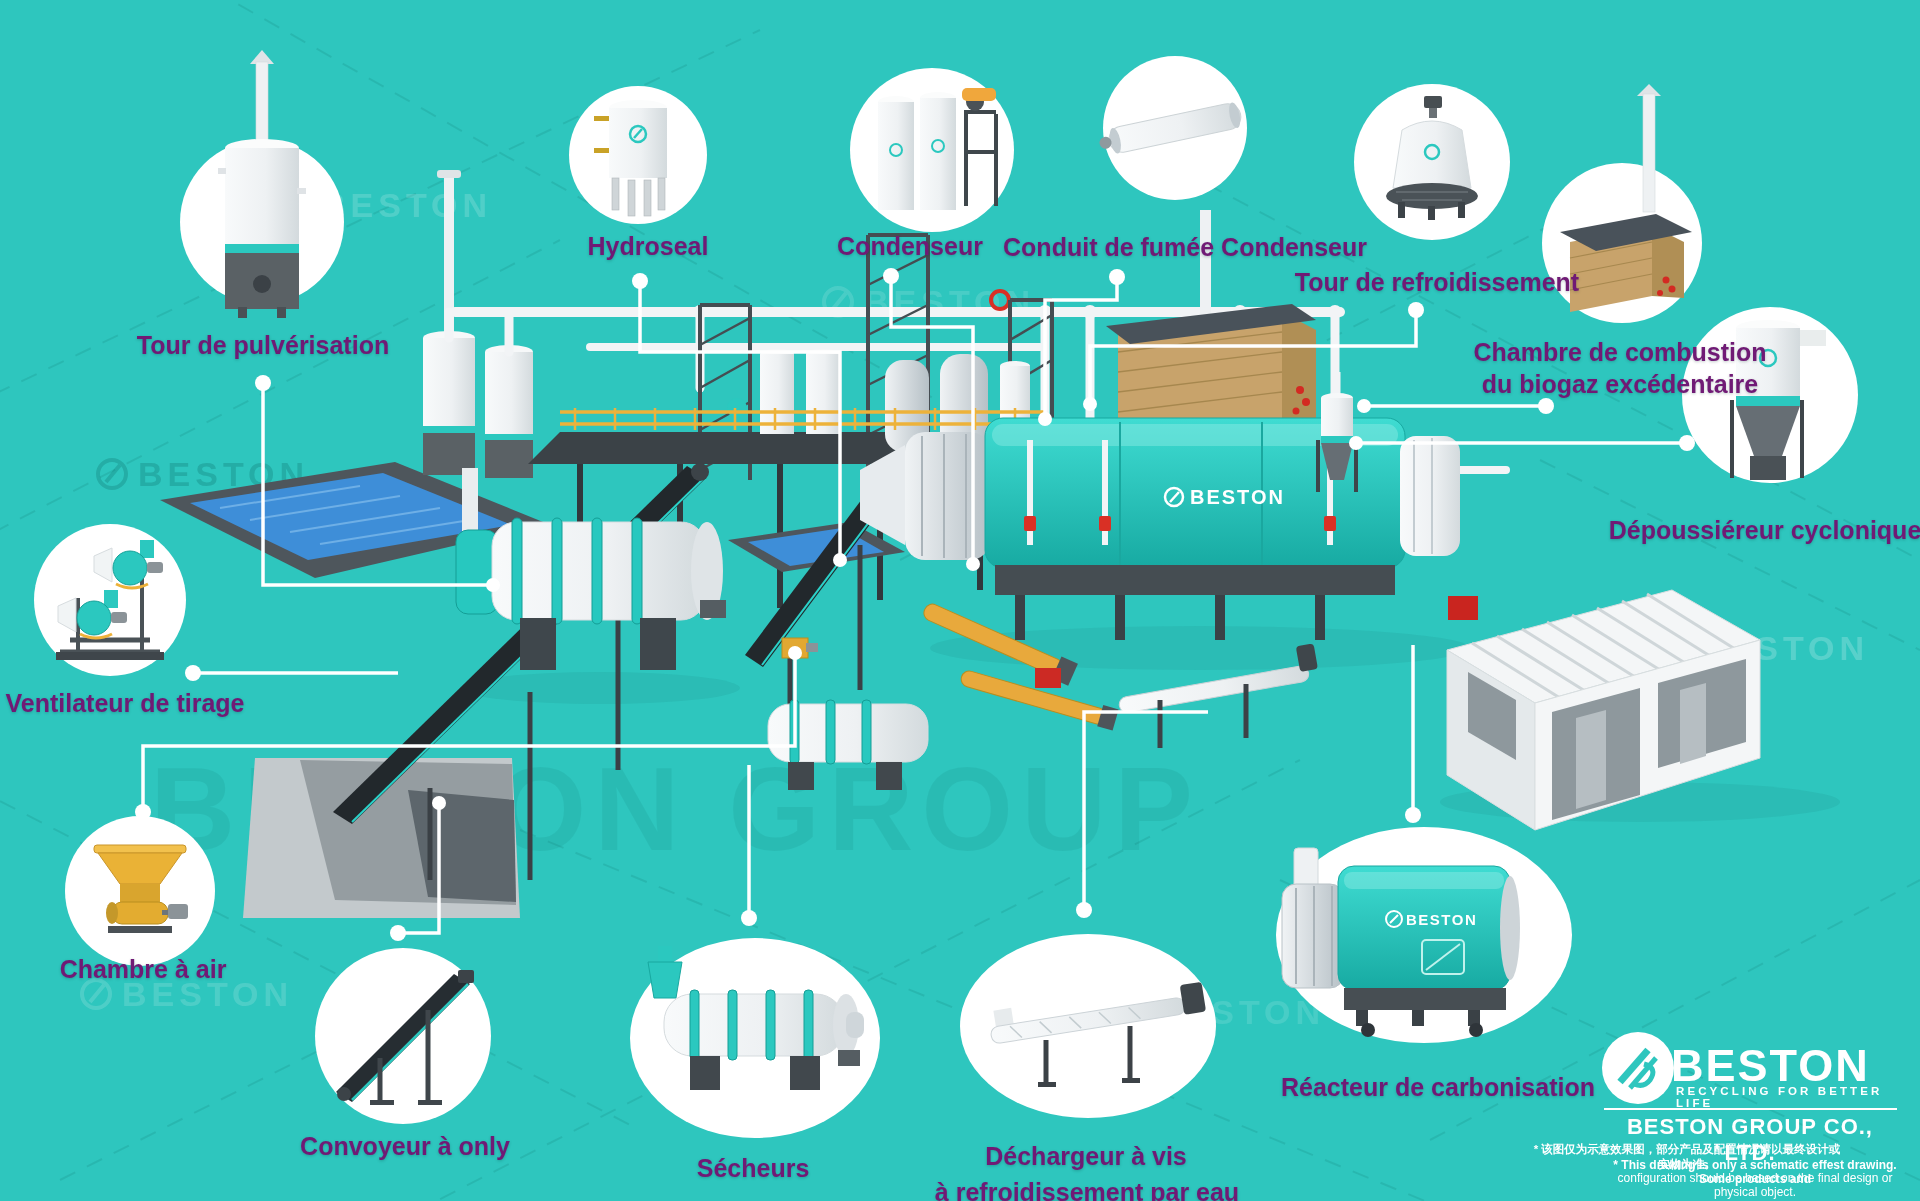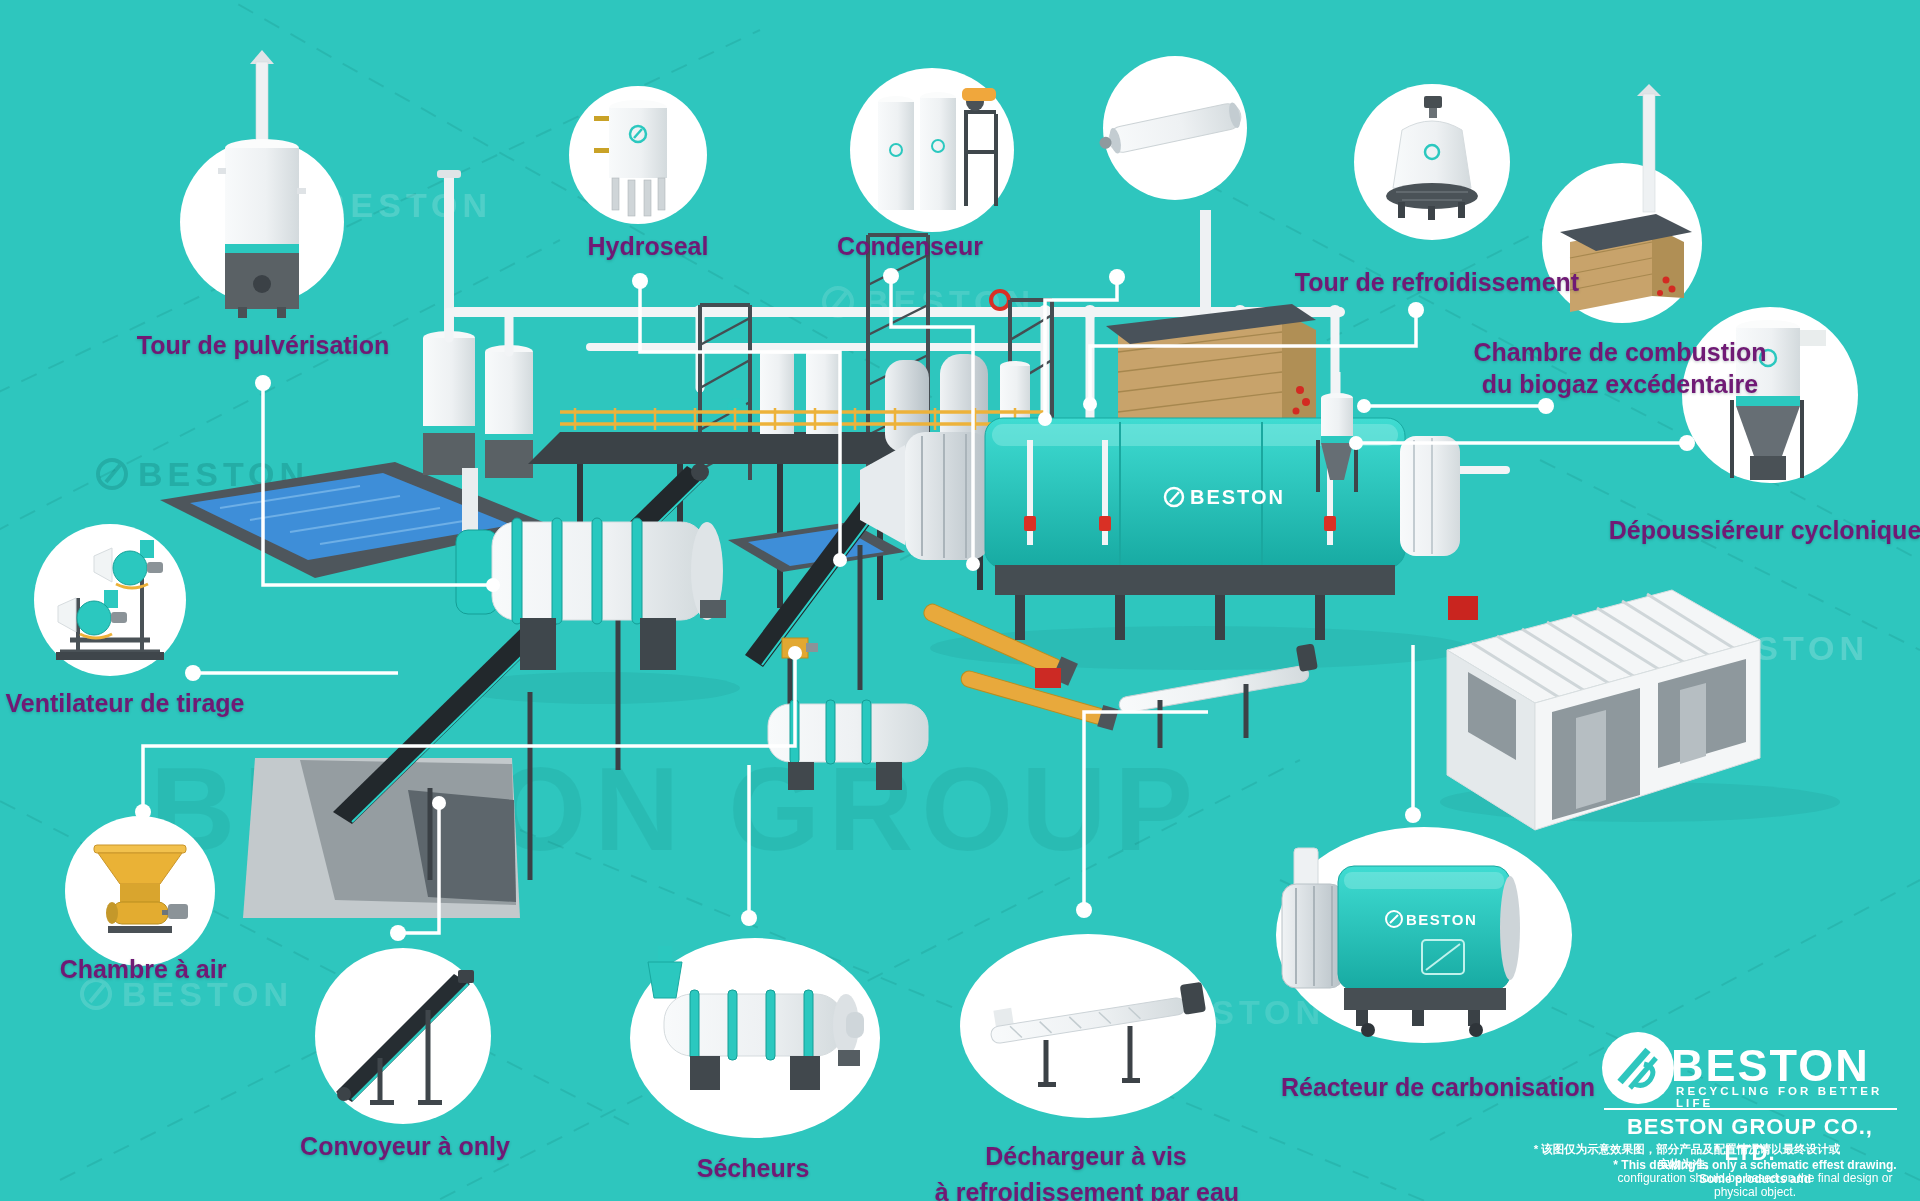--- a/index.html
+++ b/index.html
@@ -609,20 +609,21 @@
       <circle cx="1368" cy="1030" r="7" fill="#2f353a"></circle>
           <circle cx="1476" cy="1030" r="7" fill="#2f353a"></circle>
       <ellipse cx="1510" cy="928" rx="10" ry="52" fill="#cdd4d8"></ellipse>
     </g>
   </g>
 </svg>
 
 <div class="label" style="left:263px;top:345px">Tour de pulvérisation</div>
 <div class="label" style="left:648px;top:246px">Hydroseal</div>
 <div class="label" style="left:910px;top:246px">Condenseur</div>
+<div class="label" style="left:1185px;top:247px">Conduit de fumée Condenseur</div>
 <div class="label" style="left:1437px;top:282px">Tour de refroidissement</div>
 <div class="label" style="left:1620px;top:352px">Chambre de combustion</div>
 <div class="label" style="left:1620px;top:384px">du biogaz excédentaire</div>
 <div class="label" style="left:1765px;top:530px">Dépoussiéreur cyclonique</div>
 <div class="label" style="left:125px;top:703px">Ventilateur de tirage</div>
 <div class="label" style="left:143px;top:969px">Chambre à air</div>
 <div class="label" style="left:405px;top:1146px">Convoyeur à only</div>
 <div class="label" style="left:753px;top:1168px">Sécheurs</div>
 <div class="label" style="left:1086px;top:1156px">Déchargeur à vis</div>
 <div class="label" style="left:1087px;top:1192px">à refroidissement par eau</div>

